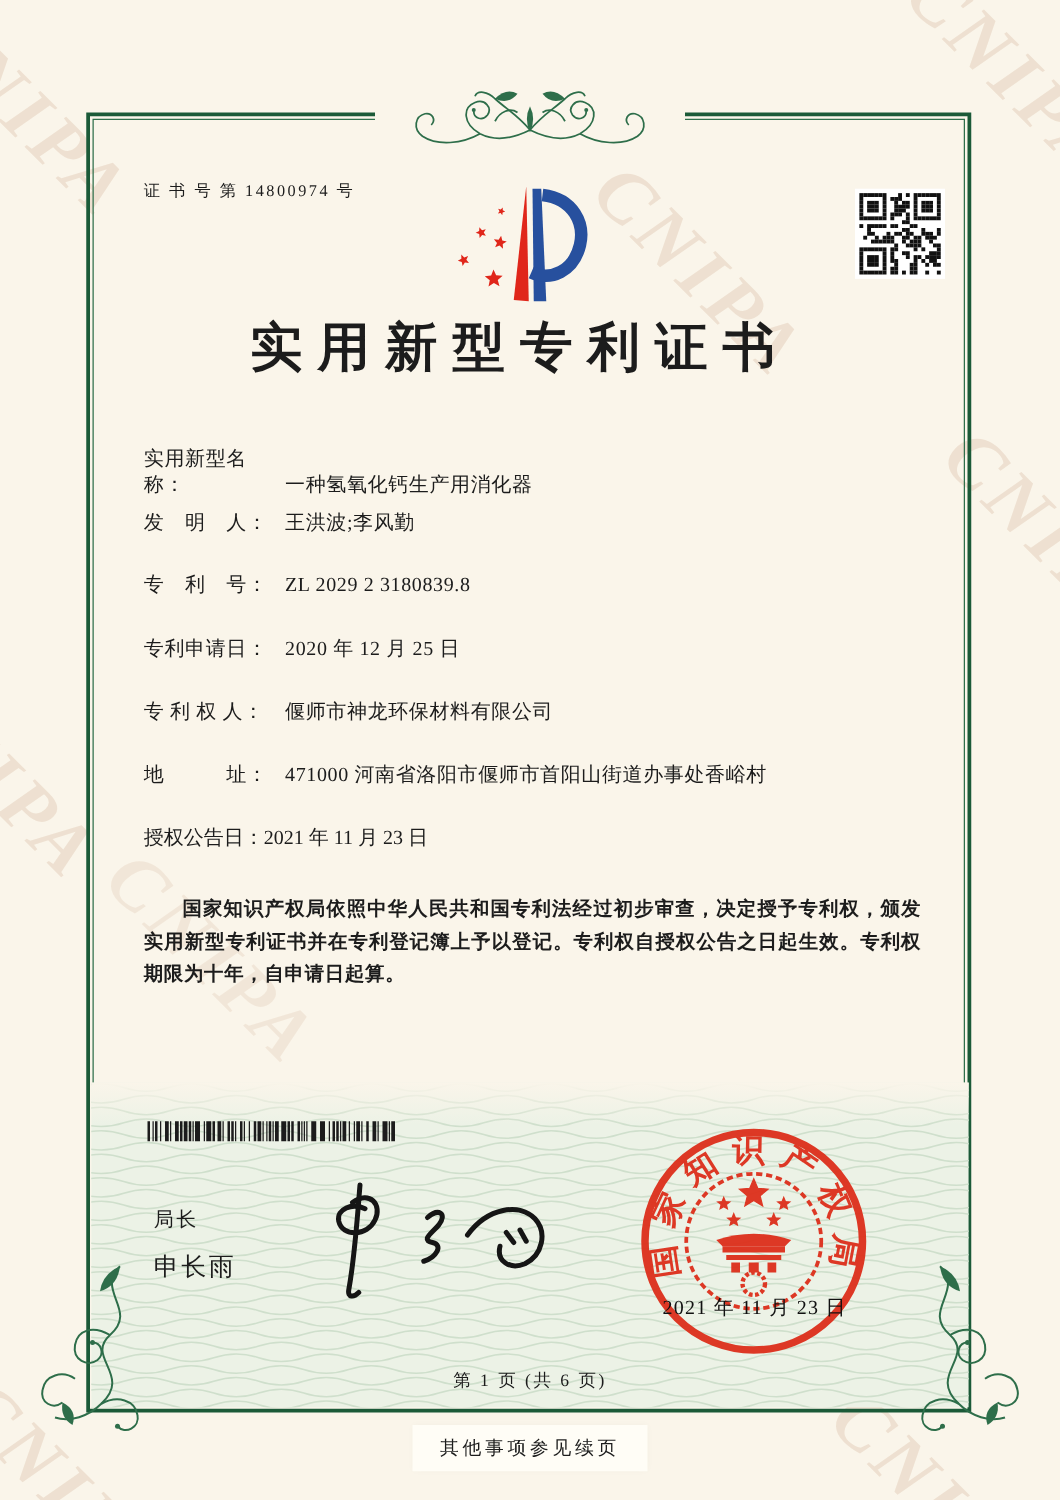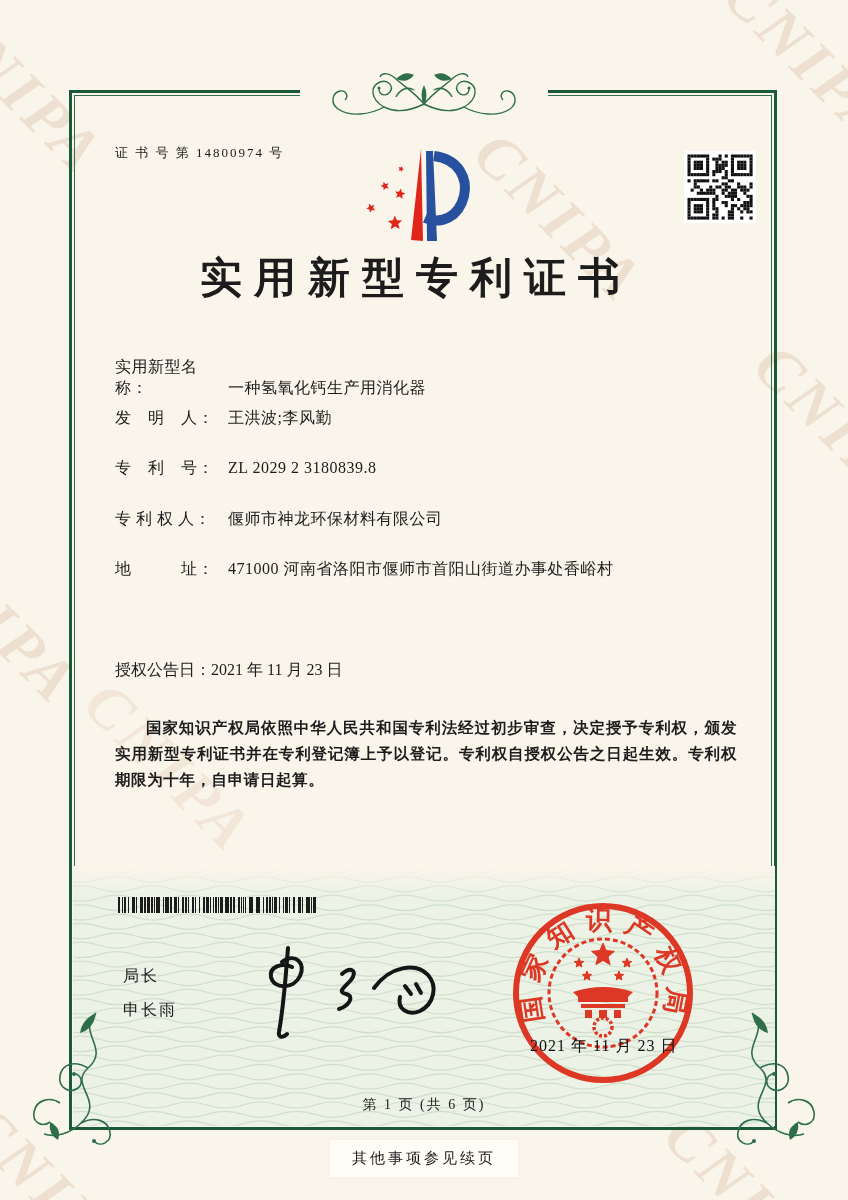--- a/index.html
+++ b/index.html
@@ -49,21 +49,21 @@
     position:absolute;left:99px;top:699px;width:654px;z-index:2;
     font-size:15.5px;line-height:26px;text-align:justify;letter-spacing:.6px;
   }
   .bodytext p{margin:16px;text-indent:2em;font-weight:bold;}
   
   .barcode{position:absolute;left:118px;top:897px;width:222px;height:16px;z-index:2;display:flex;align-items:stretch;}
   .barcode div{background:#1c1c1c;}
   
   .sig-title{position:absolute;left:123px;top:966px;font-size:16px;z-index:2;
     font-family:"Liberation Sans","DejaVu Sans",sans-serif;letter-spacing:2px;}
-  .sig-name{position:absolute;left:123px;top:1000px;font-size:16px;z-index:2;
+  .sig-name{position:absolute;left:123px;top:1000px;font-size:20px;z-index:2;
     font-family:Liberation Sans, sans-serif;letter-spacing:2px;}
   .signature{position:absolute;left:250px;top:942px;z-index:2;}
   
   .seal{position:absolute;left:507px;top:897px;z-index:3;opacity:.95;}
   .sealdate{position:absolute;left:530px;top:1036px;width:160px;font-size:16px;
     letter-spacing:1px;color:#111;z-index:4;}
   
   .pageinfo{position:absolute;left:0;top:1096px;width:848px;text-align:center;font-size:14px;letter-spacing:2px;z-index:2;}
   .note{
     position:absolute;left:50%;top:1140px;transform:translateX(-50%);
@@ -415,20 +415,23 @@
   <div class="frow">
     <span class="flabel">实用新型名称：</span><span class="fvalue">一种氢氧化钙生产用消化器</span>
   </div>
   <div class="frow">
     <span class="flabel">发　明　人：</span><span class="fvalue">王洪波;李风勤</span>
   </div>
   <div class="frow">
     <span class="flabel">专　利　号：</span><span class="fvalue">ZL 2029 2 3180839.8</span>
   </div>
   <div class="frow">
+    <span class="flabel">专利申请日：</span><span class="fvalue">2020 年 12 月 25 日</span>
+  </div>
+  <div class="frow">
     <span class="flabel">专 利 权 人：</span><span class="fvalue">偃师市神龙环保材料有限公司</span>
   </div>
   <div class="frow">
     <span class="flabel">地　　　址：</span><span class="fvalue">471000 河南省洛阳市偃师市首阳山街道办事处香峪村</span>
   </div>
 </div>
 
 <div class="grantrow">
   <span>授权公告日：</span><span>2021 年 11 月 23 日</span>
 </div>

